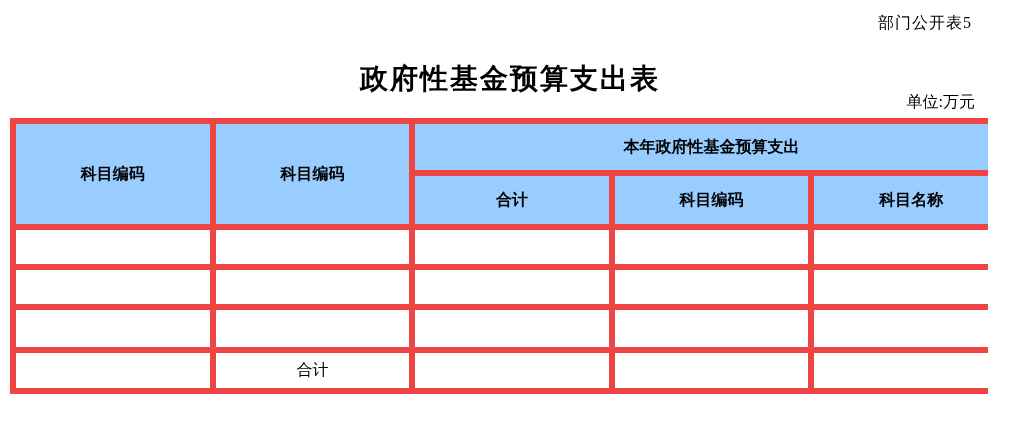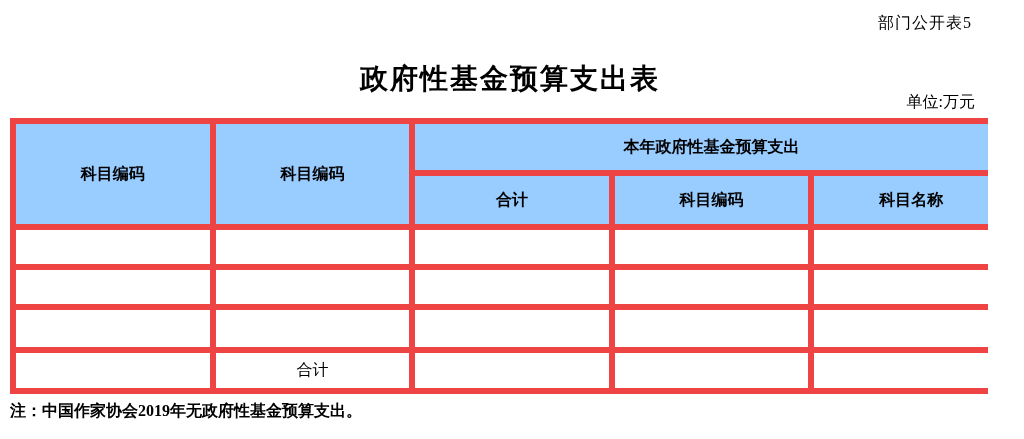--- a/index.html
+++ b/index.html
@@ -129,15 +129,14 @@
       <tr class="brow-4">
         <td></td>
         <td>合计</td>
         <td></td>
         <td></td>
         <td></td>
       </tr>
     </tbody>
   </table>
 
-  <div class="note">注：中国作家协会2019年无政府性基金预算支出。</div>
 
 </div>
 
 </body></html>

